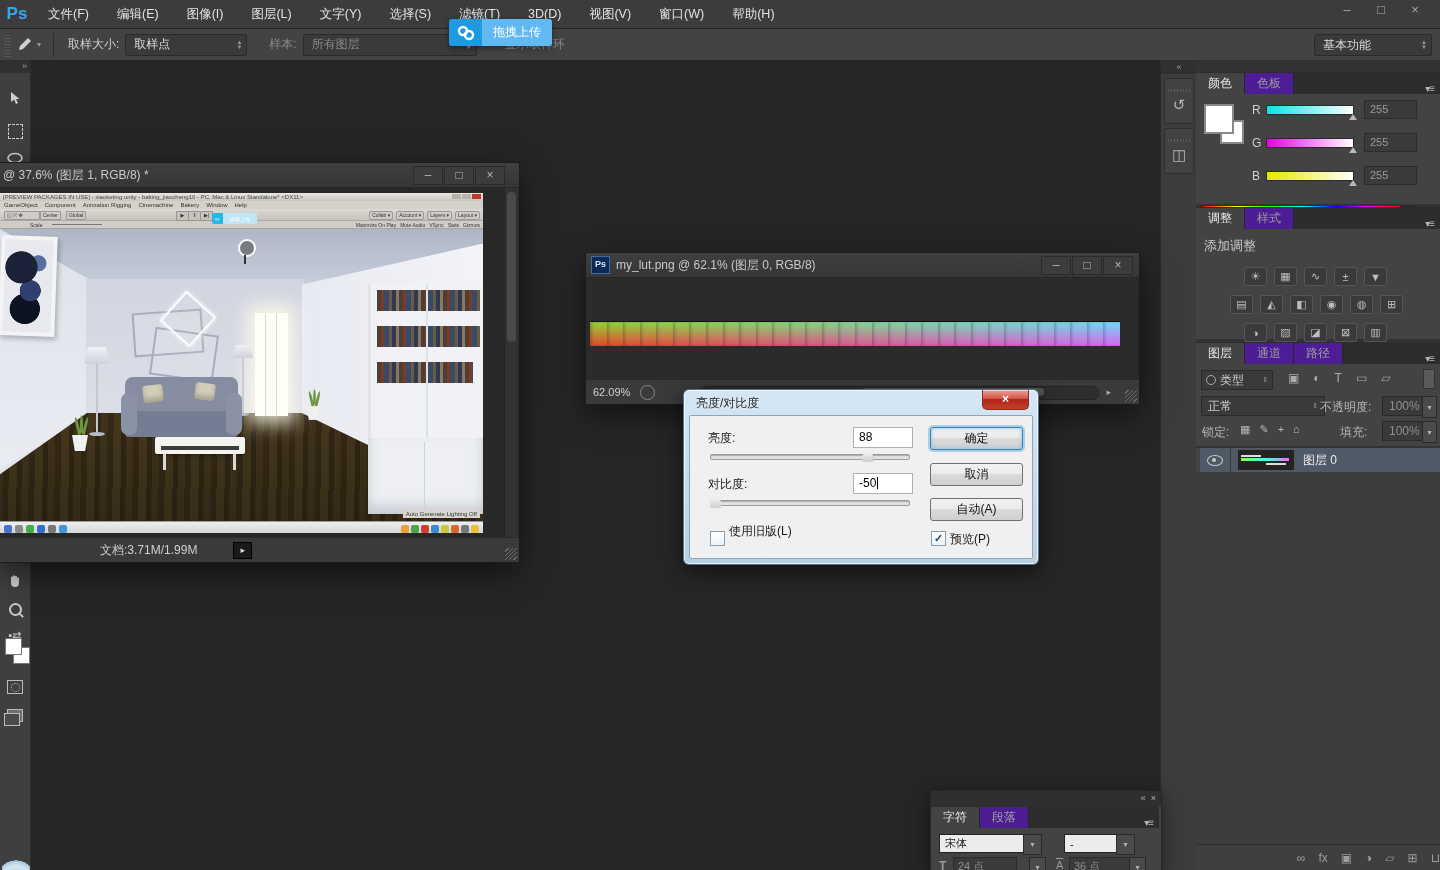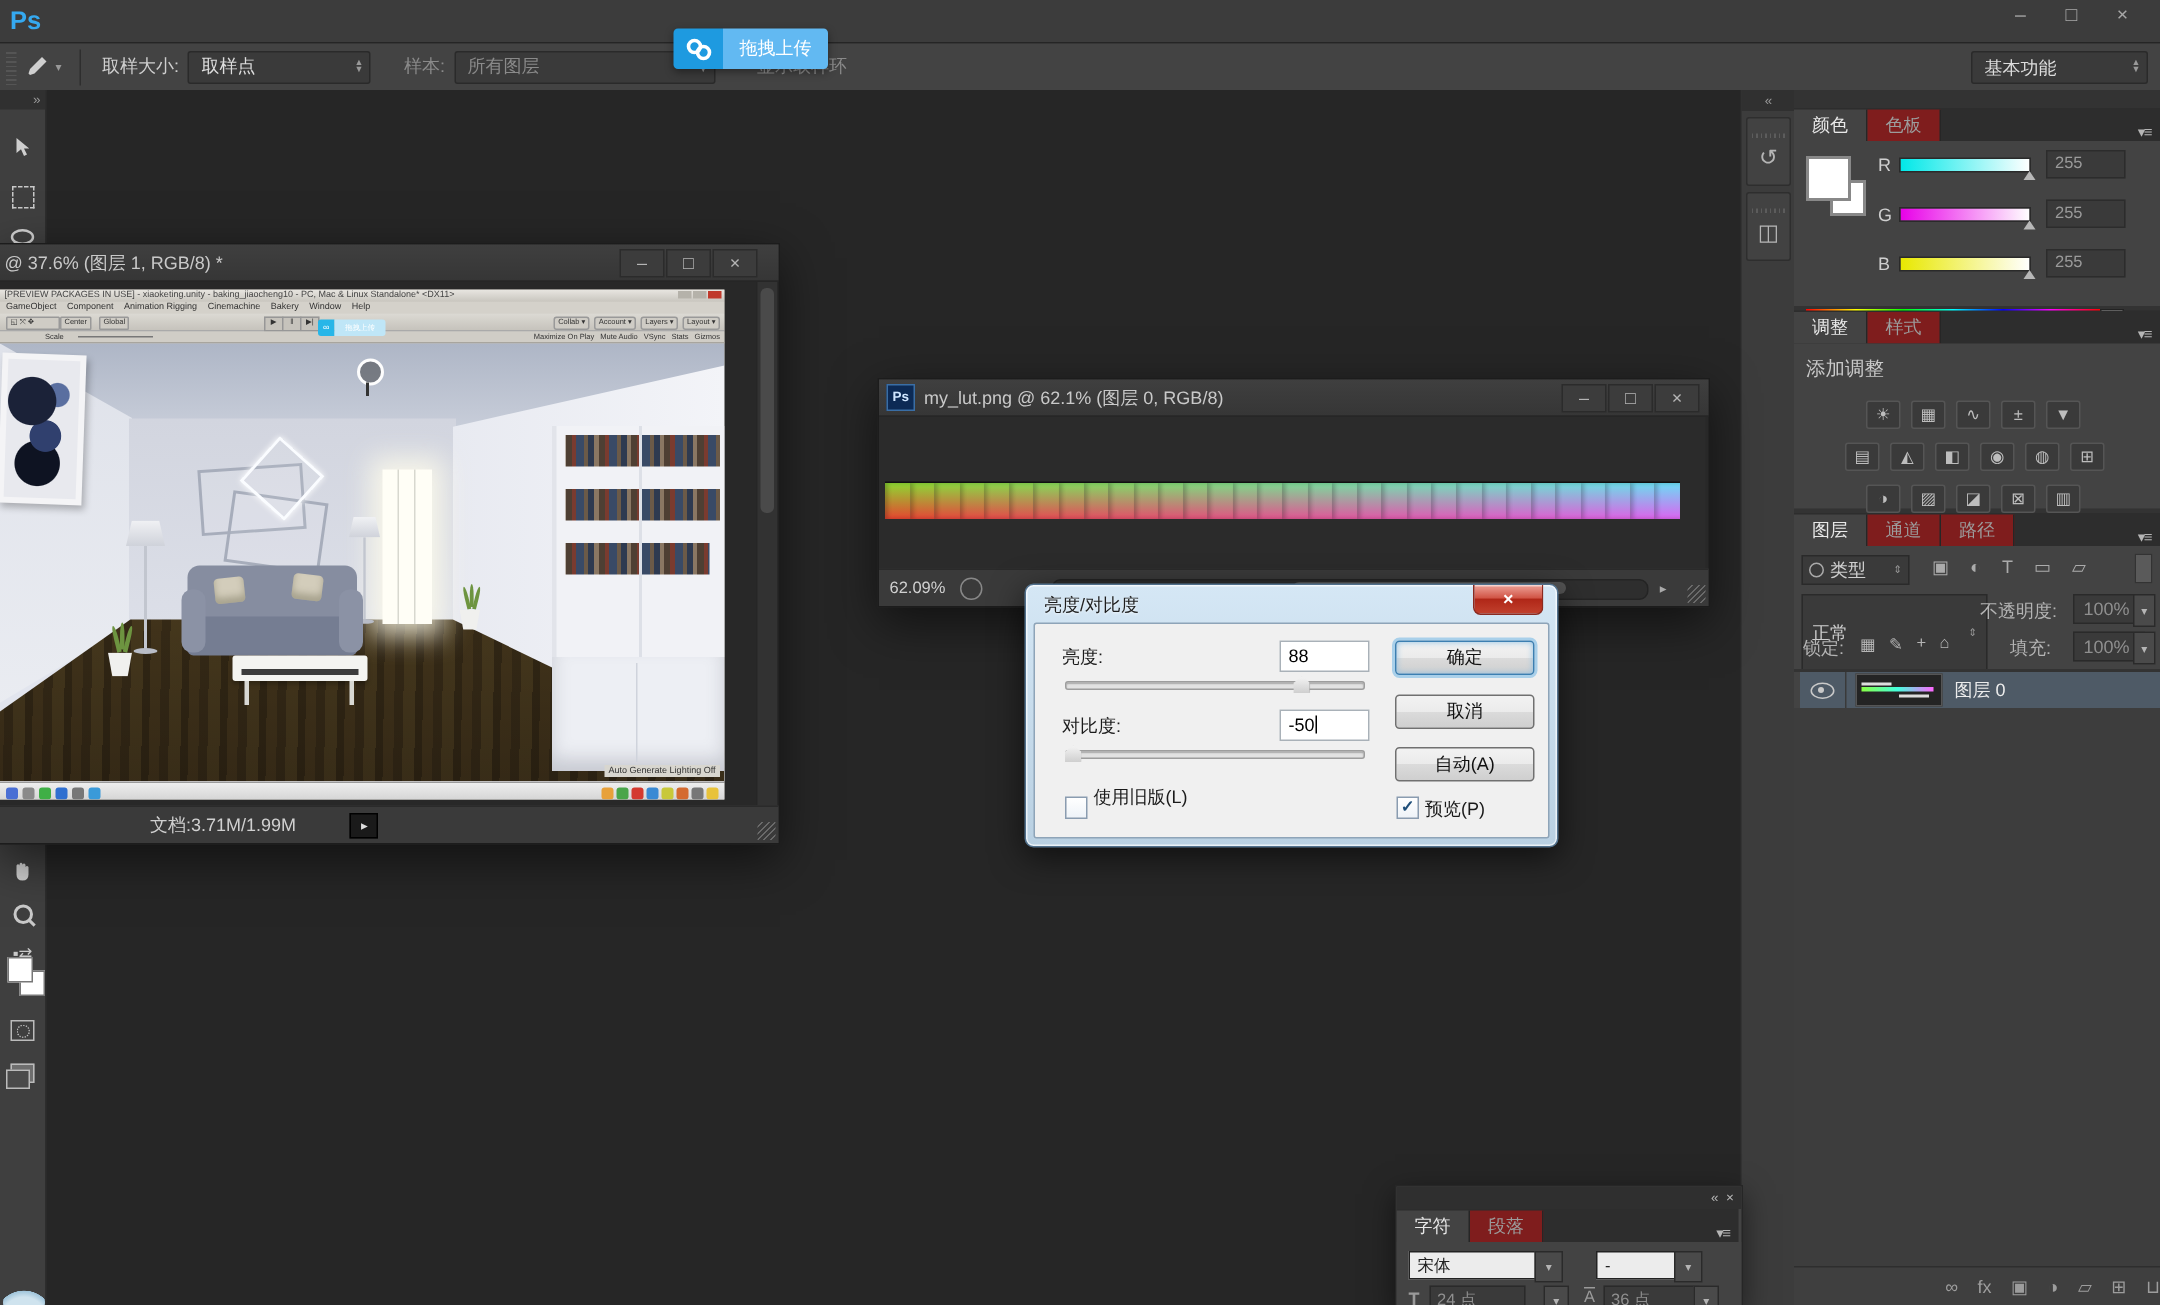--- a/index.html
+++ b/index.html
@@ -141,21 +141,21 @@
      background:linear-gradient(#f2f2f2,#ebebeb 50%,#dbdbdb 50%,#cfcfcf);font-size:12px;color:#111;text-align:center;line-height:20px;}
   .dlg-btn.focus{border:1px solid #3c7fb1;box-shadow:0 0 0 2px #a9d0ea, inset 0 0 4px #8ec1e4;}
   .dlg-check{position:absolute;width:13px;height:13px;background:linear-gradient(#fff,#eef3f8);border:1px solid #8a9cb0;font-size:11px;line-height:12px;text-align:center;color:#1f4e79;font-weight:bold;}
   
   .dock-strip{left:1160px;top:60px;width:36px;height:810px;background:#3c3c3c;border-left:1px solid #2a2a2a;}
   .strip-head{height:14px;background:#303030;color:#999;font-size:9px;text-align:center;line-height:14px;}
   .strip-btn{margin:4px 3px 0 3px;height:44px;background:#424242;border:1px solid #2e2e2e;border-radius:2px;color:#b5b5b5;display:flex;flex-direction:column;align-items:center;justify-content:center;font-size:15px;}
   .strip-btn .dots{width:22px;height:3px;background:repeating-linear-gradient(90deg,#5c5c5c 0 1px,transparent 1px 3px);margin-bottom:4px;}
   .dock{left:1196px;top:60px;width:244px;height:622px;background:#333;}
   .tabbar{position:absolute;left:0;width:244px;height:22px;background:#2d2d2d;display:flex;align-items:flex-end;}
-  .tab{height:21px;line-height:21px;padding:0 12px;background:#7f1d1d;color:#9c9c9c;border-right:1px solid #262626;font-size:12px;}
+  .tab{height:21px;line-height:21px;padding:0 12px;background:#4c1d95;color:#9c9c9c;border-right:1px solid #262626;font-size:12px;}
   .tab.active{background:#434343;color:#e8e8e8;}
   .pmenu{margin-left:auto;color:#b5b5b5;font-size:10px;padding-right:6px;letter-spacing:-1px;}
   .pbody{position:absolute;left:0;width:244px;background:#434343;}
   .chan-row{position:absolute;display:flex;align-items:center;}
   .chan-label{width:14px;color:#cfcfcf;font-size:12px;}
   .chan-track{width:86px;height:8px;border:1px solid #2a2a2a;position:relative;}
   .chan-thumb{position:absolute;right:-4px;top:8px;width:0;height:0;border-left:4px solid transparent;border-right:4px solid transparent;border-bottom:6px solid #b8b8b8;}
   .chan-val{margin-left:10px;width:46px;height:17px;background:#3a3a3a;border:1px solid #2c2c2c;color:#9a9a9a;font-size:11px;line-height:17px;padding-left:5px;}
   .spectrum{position:absolute;left:8px;top:112px;width:196px;height:17px;
     background:linear-gradient(90deg,#f00,#ff0 17%,#0f0 33%,#0ff 50%,#00f 67%,#f0f 83%,#f00);}
@@ -182,20 +182,33 @@
   .dim-box{background:#3a3a3a;border:1px solid #2a2a2a;color:#8f8f8f;font-size:11px;display:flex;align-items:center;padding-left:4px;}
   .drop-btn{background:#4a4a4a;border:1px solid #2a2a2a;color:#b5b5b5;font-size:8px;display:flex;align-items:center;justify-content:center;}
 </style>
 </head>
 <body>
 
 <div id="app">
 
   <div class="abs menubar">
     <div class="ps-logo">Ps</div>
+    <div class="menu-items">
+        <span>文件(F)</span>
+        <span>编辑(E)</span>
+        <span>图像(I)</span>
+        <span>图层(L)</span>
+        <span>文字(Y)</span>
+        <span>选择(S)</span>
+        <span>滤镜(T)</span>
+        <span>3D(D)</span>
+        <span>视图(V)</span>
+        <span>窗口(W)</span>
+        <span>帮助(H)</span>
+      </div>
     <div class="winctl">
       <span>–</span>
       <span>□</span>
       <span>×</span>
     </div>
   </div>
 
   <div class="abs optionsbar">
     <div class="grip-v"></div>
     <svg width="18" height="18" viewBox="0 0 18 18">
@@ -602,21 +615,21 @@
       </div>
       <span id="filterIcons" style="position:absolute;left:92px;top:7px;display:flex;gap:14px;color:#ababab;font-size:12px;">
           <span>▣</span>
           <span>◐</span>
           <span>T</span>
           <span>▭</span>
           <span>▱</span>
         </span>
       <span style="position:absolute;right:5px;top:5px;width:10px;height:18px;background:#5a5a5a;border:1px solid #333;"></span>
 
-      <div class="mini-dd" style="position:absolute;left:5px;top:32px;width:110px;height:18px;padding:16px 6px;">
+      <div class="mini-dd" style="position:absolute;left:5px;top:32px;width:110px;height:18px;padding:0 6px;">
         <span>正常</span>
           <span style="margin-left:auto;font-size:7px;color:#999;">⇕</span>
       </div>
       <span class="lr-label" style="position:absolute;left:124px;top:35px;">不透明度:</span>
       <div class="valbox" style="position:absolute;left:186px;top:32px;width:40px;height:18px;padding-left:6px;">
         <span>100%</span>
       </div>
       <span class="drop-btn" style="position:absolute;left:226px;top:32px;width:13px;height:20px;">▾</span>
 
       <span class="lr-label" style="position:absolute;left:6px;top:60px;">锁定:</span>

